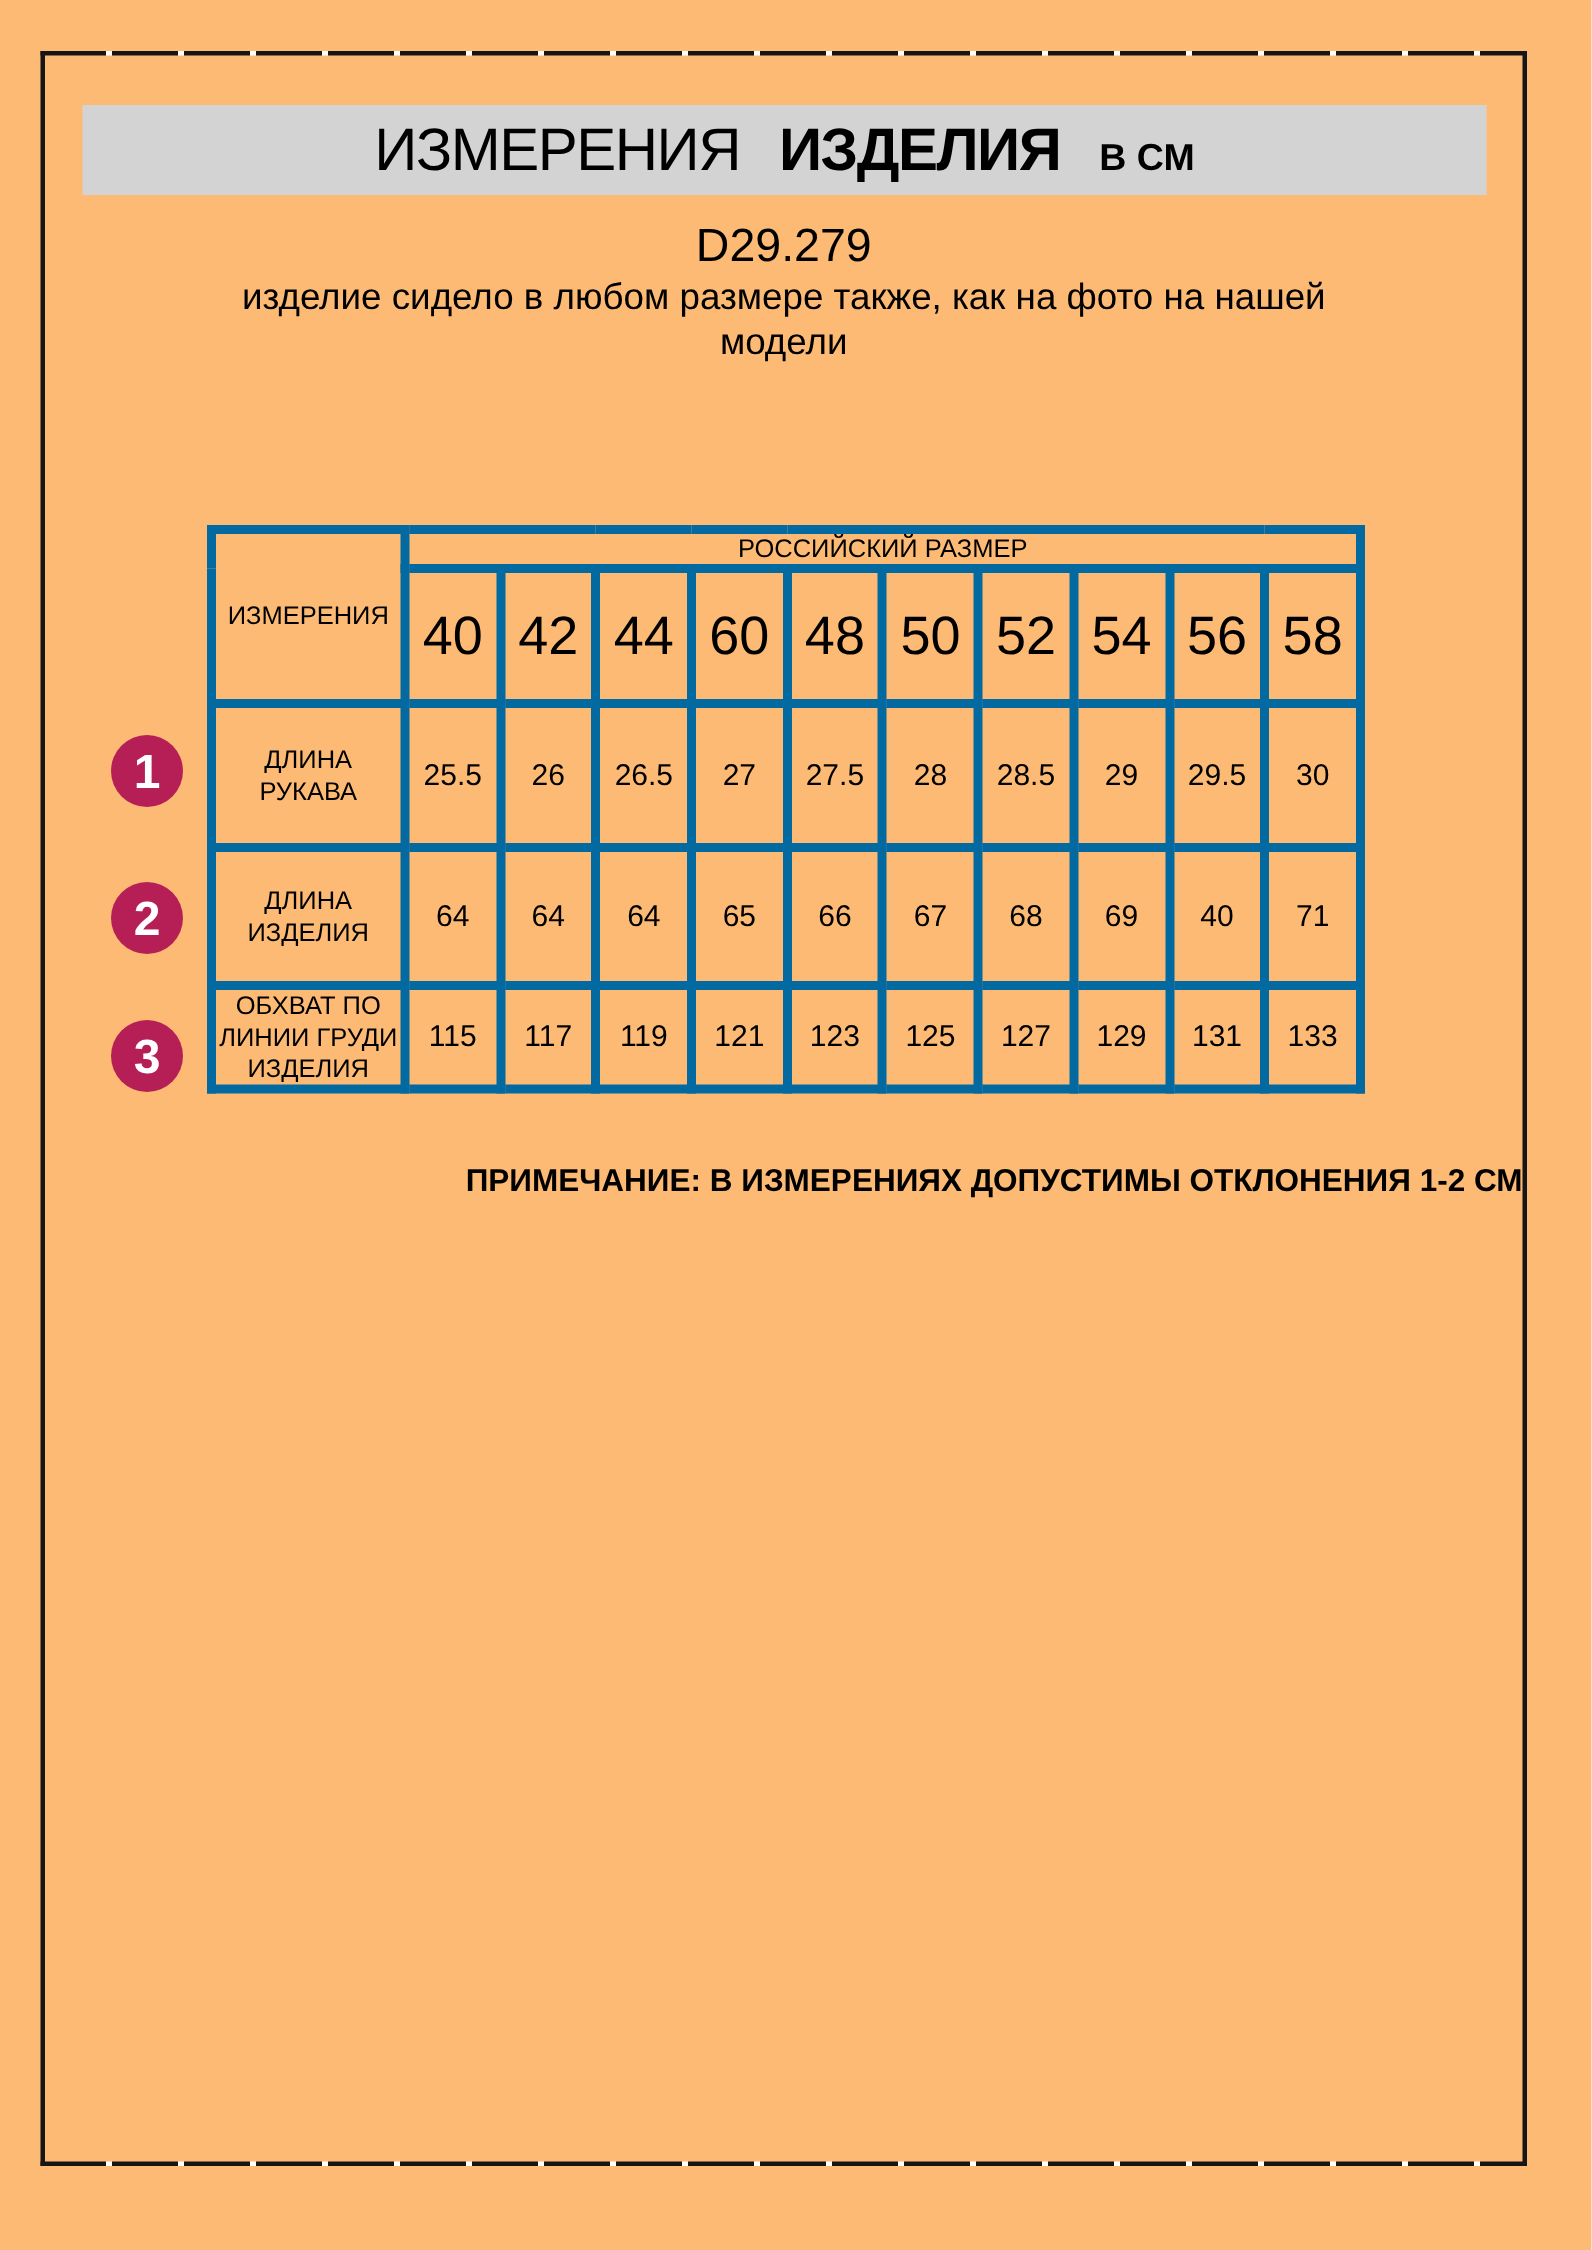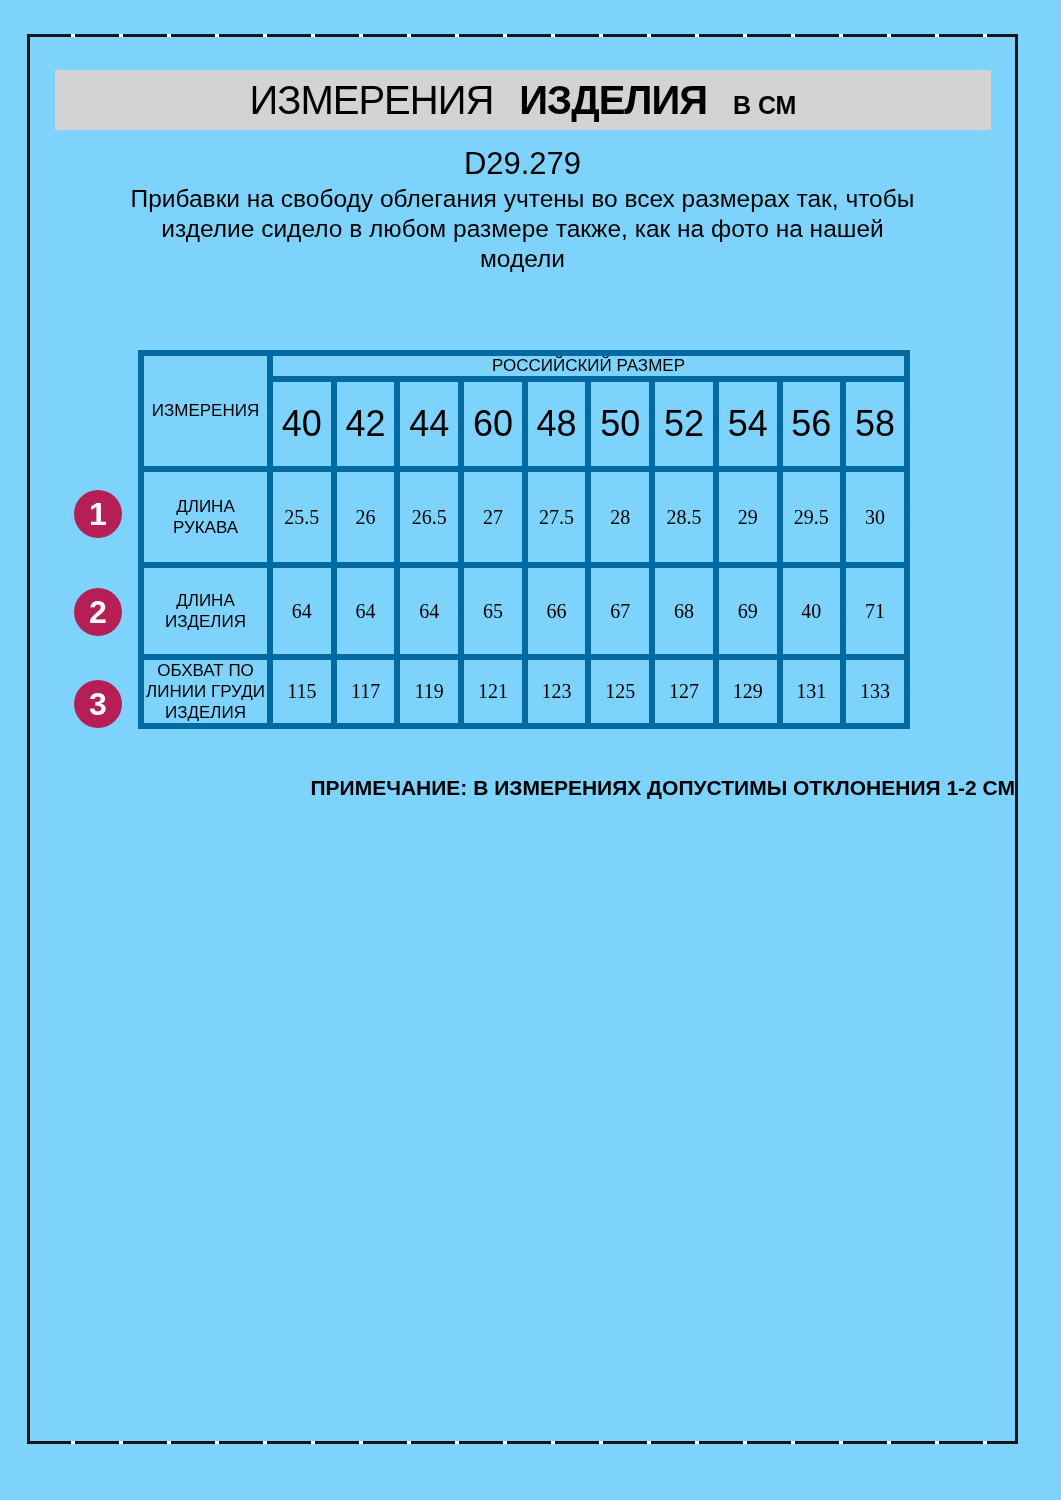--- a/index.html
+++ b/index.html
@@ -6,21 +6,21 @@
     margin: 0;
     padding: 0;
     background: #ffffff;
     font-family: "Liberation Sans", sans-serif;
     color: #000;
   }
   .canvas {
     position: relative;
     width: 1061px;
     height: 1500px;
-    background: #7dd3fc;
+    background: #fdba74;
     overflow: hidden;
   }
   .frame {
     position: absolute;
     left: 27px;
     top: 34px;
     width: 991px;
     height: 1410px;
     box-sizing: border-box;
     border-left: 3px solid #161616;
@@ -103,21 +103,21 @@
   }
   td.corner   { font-size: 17px; }
   tr.row-group   { height: 22px; }
   td.group    { font-size: 17px; }
   tr.row-sizes   { height: 90px; }
   td.size     { font-size: 36px; font-weight: 400; margin-top: 27px; }
   tr.row-data1   { height: 96px; }
   tr.row-data2   { height: 92px; }
   tr.row-data3   { height: 64px; }
   td.rowlabel { font-size: 17px; line-height: 21px; padding: 0 14px; }
-  td.val      { font-size: 20px; font-family: Liberation Serif, serif; }
+  td.val      { font-size: 20px; }
 
   .marker {
     position: absolute;
     left: 44px;
     width: 48px;
     height: 48px;
     border-radius: 50%;
     background: #b51f55;
     color: #fff;
     font-size: 32px;
@@ -146,21 +146,20 @@
 <div class="canvas">
   <div class="frame">
 
     <div class="title-band">
       <span class="title-main">ИЗМЕРЕНИЯ</span><span class="title-bold">ИЗДЕЛИЯ</span><span class="title-unit">В СМ</span>
     </div>
 
     <div class="model-code">D29.279</div>
 
     <div class="description">
-      <div>Прибавки на свободу облегания учтены во всех размерах так, чтобы</div>
       <div>изделие сидело в любом размере также, как на фото на нашей</div>
       <div>модели</div>
     </div>
 
     <div class="marker marker-1">1</div>
     <div class="marker marker-2">2</div>
     <div class="marker marker-3">3</div>
 
     <div class="table-wrap">
       <table class="size-table">

